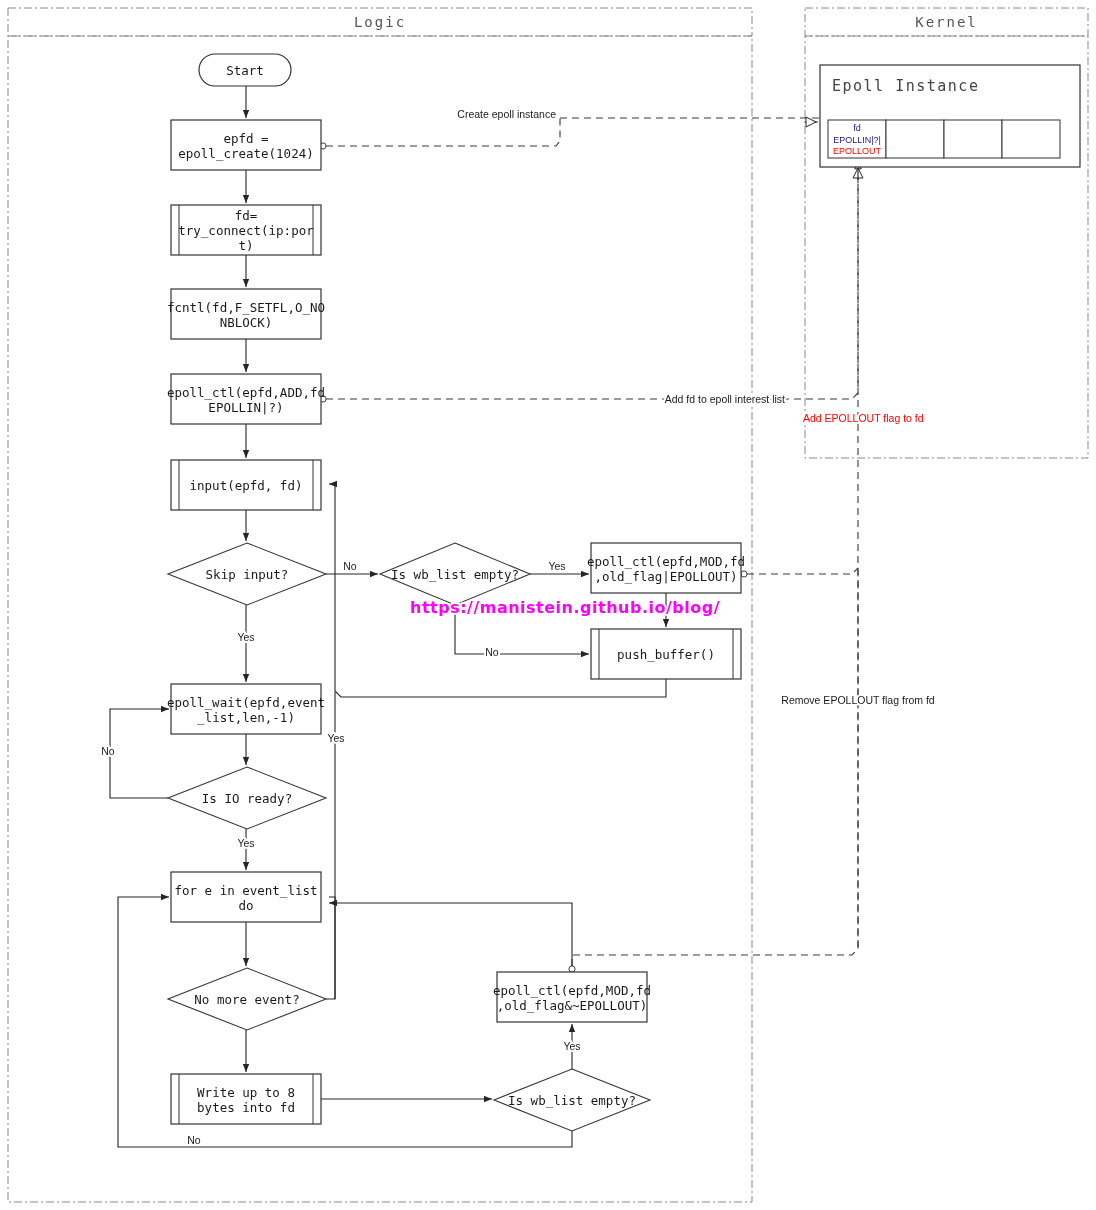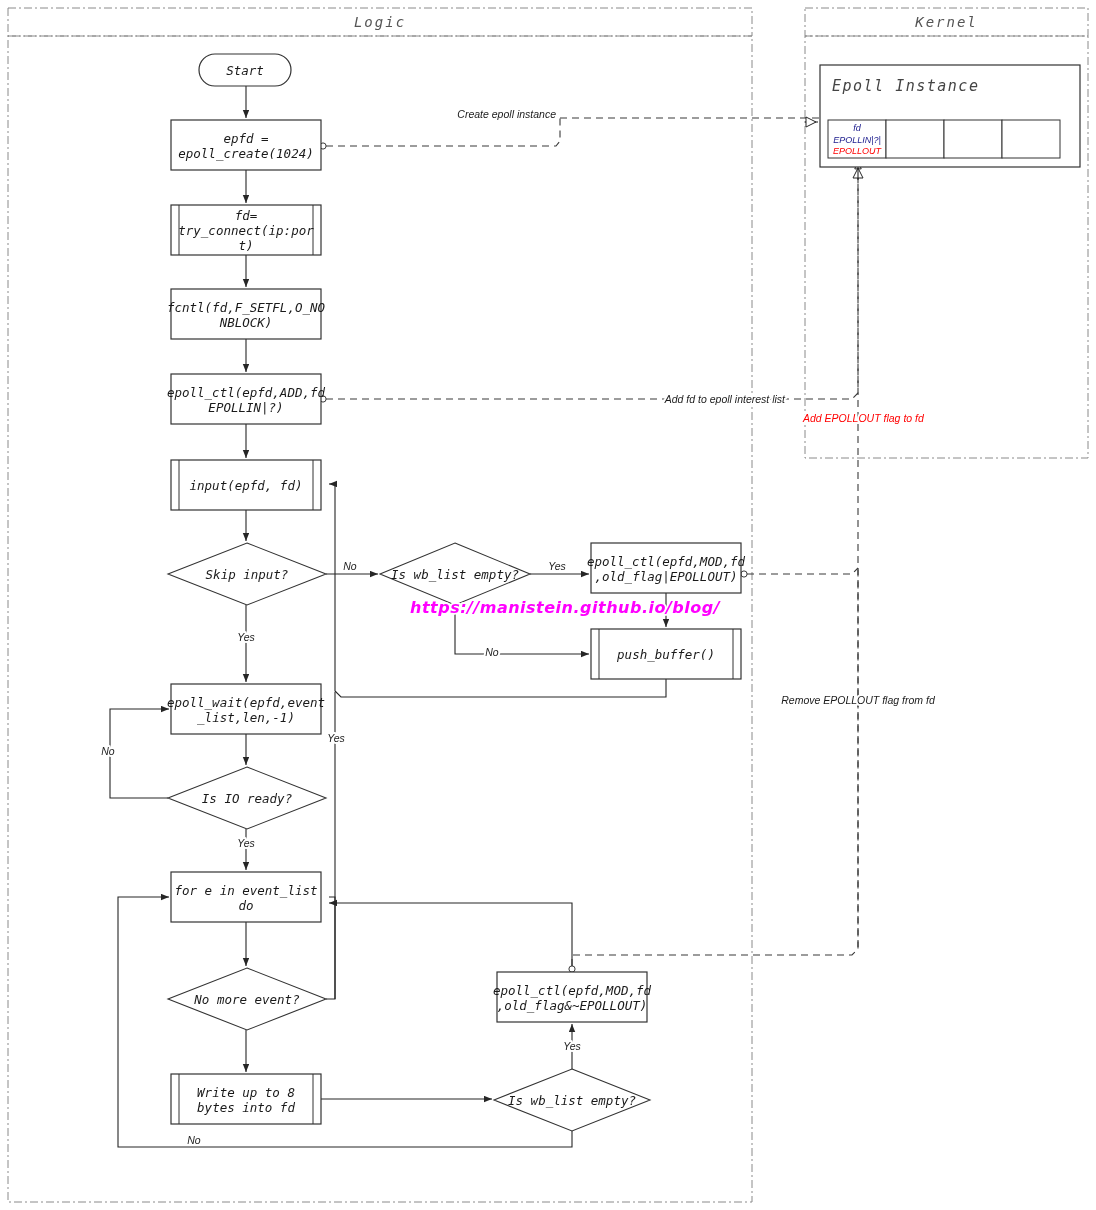--- a/index.html
+++ b/index.html
@@ -1,17 +1,17 @@
 <!DOCTYPE html>
 <html><head>
 <meta charset="utf-8">
 <style>
   html,body{margin:0;padding:0;background:#ffffff;}
   body{width:1096px;height:1210px;font-family:"Liberation Sans",sans-serif;}
-  #stage{position:relative;width:1096px;height:1210px;overflow:hidden;font-style:italic;}
+  #stage{position:relative;width:1096px;height:1210px;overflow:hidden;}
   svg{display:block;}
 </style>
 </head>
 <body>
 
 <div id="stage">
   <svg id="chart" width="1096" height="1210" viewBox="0 0 1096 1210">
     <defs>
       <marker id="arrow" markerWidth="9" markerHeight="9" refX="8" refY="3.2" orient="auto" markerUnits="userSpaceOnUse">
         <path d="M0,0 L8,3.2 L0,6.4 z" fill="#262626"></path>

